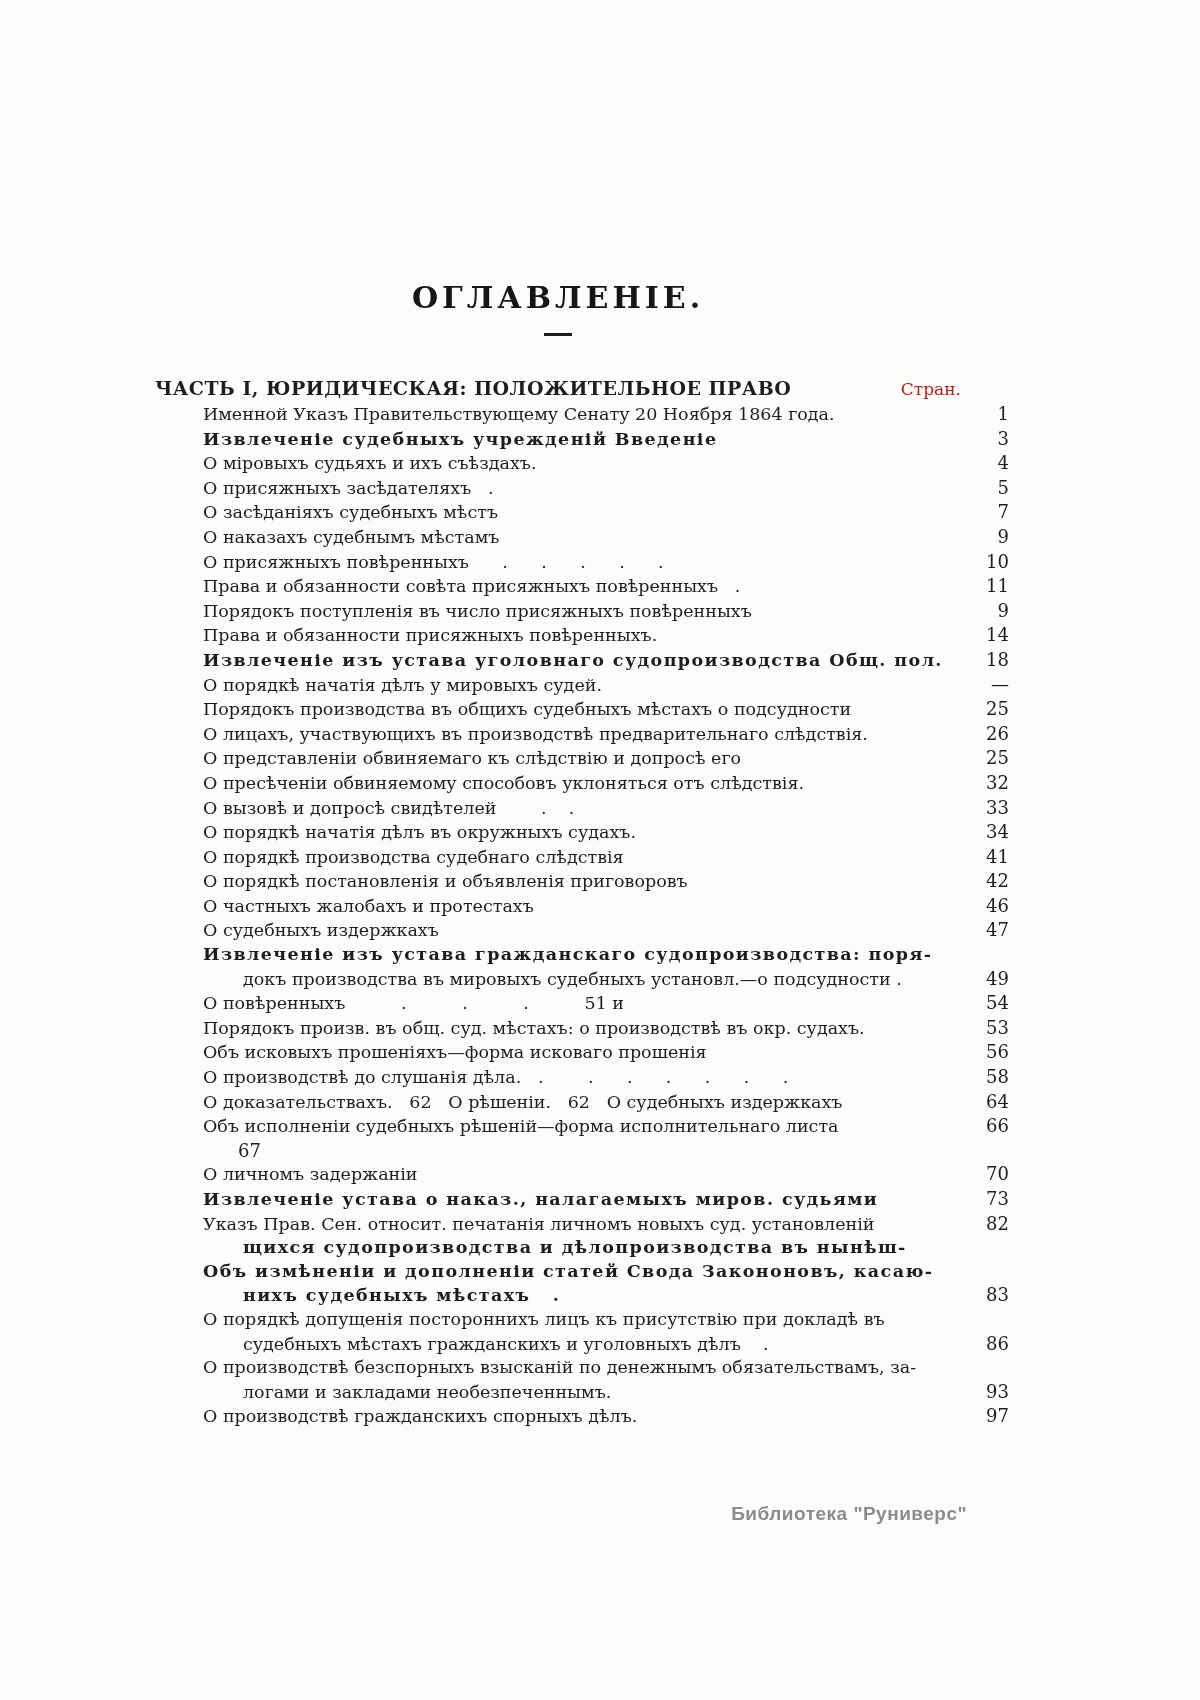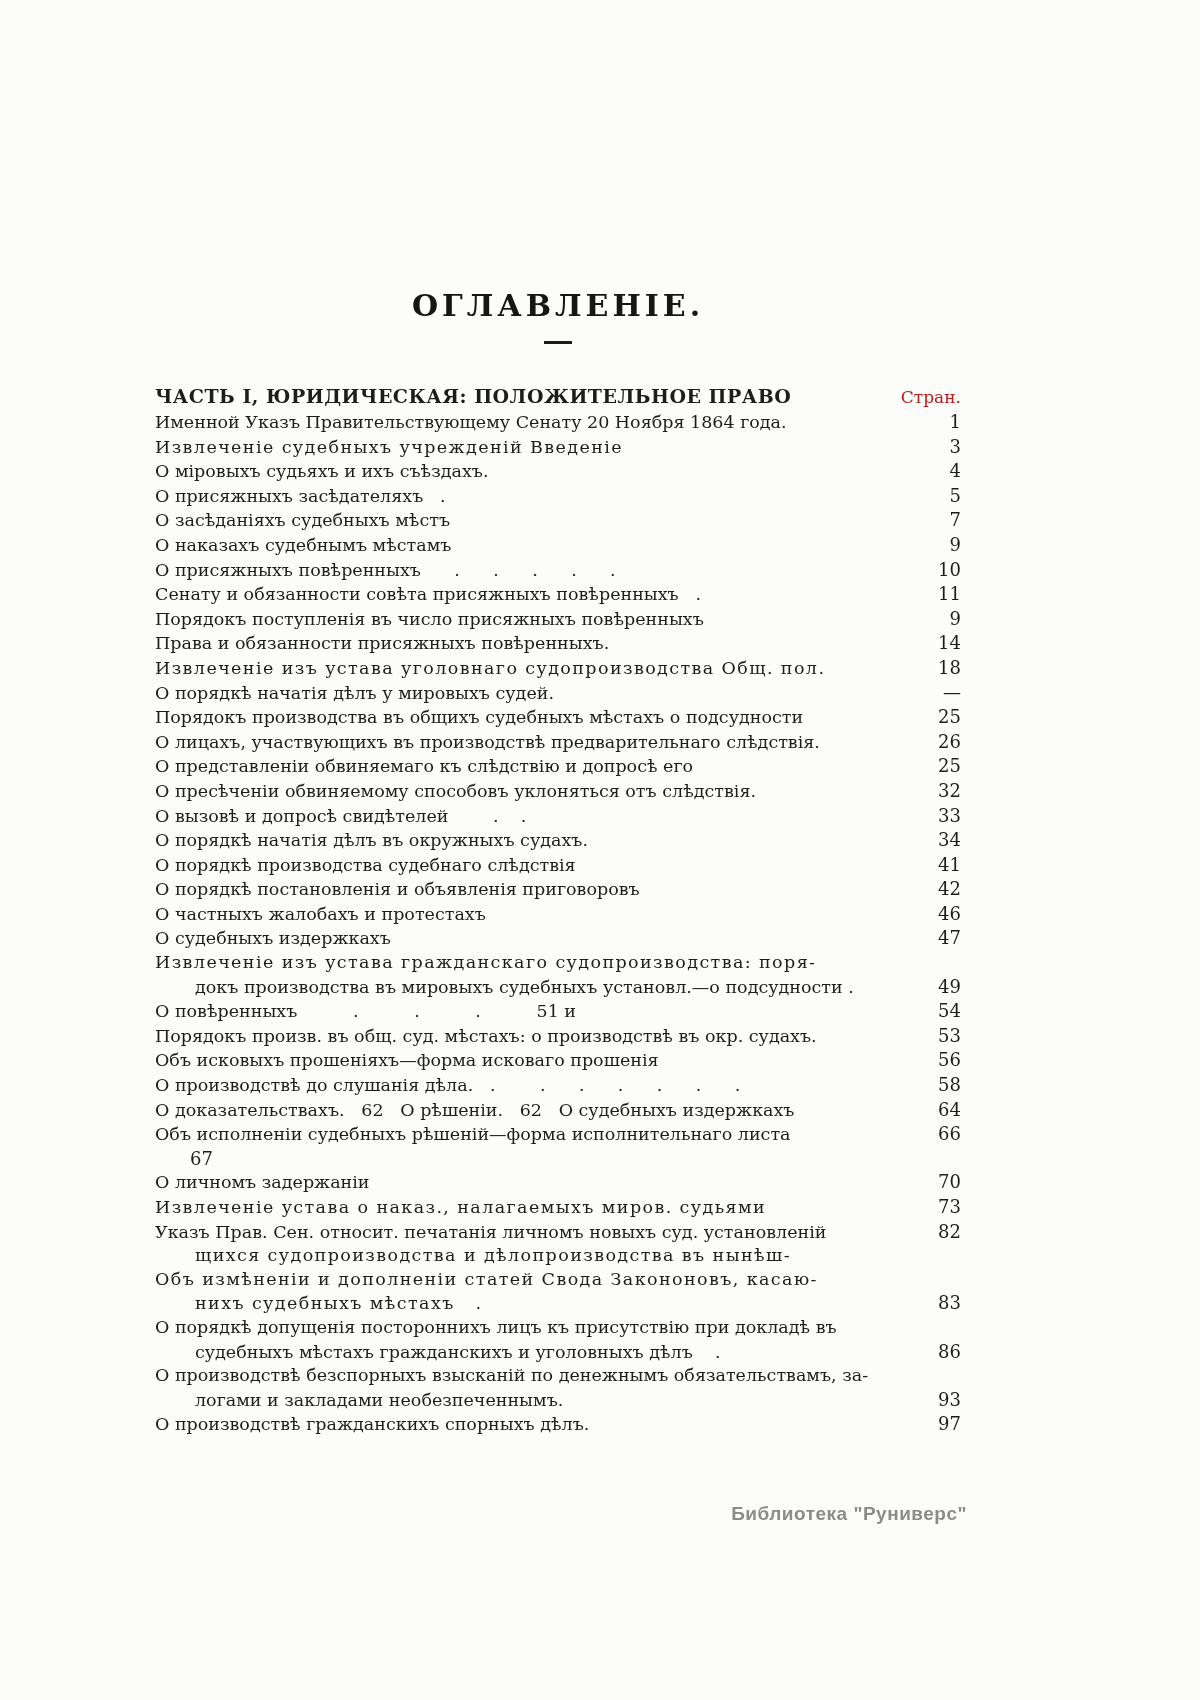--- a/index.html
+++ b/index.html
@@ -7,21 +7,21 @@
   body {
     position: relative;
     background: #fcfcfa;
     color: #1d1d1d;
     font-family: "DejaVu Serif", "Liberation Serif", serif;
     overflow: hidden;
   }
   .page-block {
     position: absolute;
     left: 155px;
-    top: 288px;
+    top: 280px;
     width: 806px;
   }
   .doc-title {
     text-align: center;
     font-size: 30px;
     font-weight: bold;
     letter-spacing: 4px;
     color: #161616;
   }
   .title-rule {
@@ -38,39 +38,39 @@
   }
   .part-heading {
     font-weight: bold;
     font-size: 19px;
     letter-spacing: 0.5px;
   }
   .pages-label {
     font-size: 17px;
     color: #b91c1c;
   }
-  .toc-rows { width: 100%; }
+  .toc-rows { width: 100%; margin-left: 48px; }
   .row {
     display: flex;
     align-items: baseline;
     font-size: 17.5px;
     line-height: 23.6px;
   }
   .row .entry-text {
     flex: 1 1 auto;
     white-space: pre-wrap;
     overflow: hidden;
   }
   .row .entry-page {
     flex: 0 0 58px;
     text-align: right;
     font-size: 18px;
   }
   .row.bold .entry-text {
-    font-weight: normal;
+    font-weight: bold;
     letter-spacing: 1.4px;
   }
   .row.indent .entry-text {
     padding-left: 40px;
   }
   .watermark {
     position: absolute;
     top: 1503px;
     right: 233px;
     font-family: "Liberation Sans", "DejaVu Sans", sans-serif;
@@ -115,21 +115,21 @@
         </div>
         <div class="row">
           <span class="entry-text">О наказахъ судебнымъ мѣстамъ</span>
           <span class="entry-page">9</span>
         </div>
         <div class="row">
           <span class="entry-text">О присяжныхъ повѣренныхъ      .      .      .      .      .</span>
           <span class="entry-page">10</span>
         </div>
         <div class="row">
-          <span class="entry-text">Сенату и обязанности совѣта присяжныхъ повѣренныхъ   .</span>
+          <span class="entry-text">Права и обязанности совѣта присяжныхъ повѣренныхъ   .</span>
           <span class="entry-page">11</span>
         </div>
         <div class="row">
           <span class="entry-text">Порядокъ поступленія въ число присяжныхъ повѣренныхъ</span>
           <span class="entry-page">9</span>
         </div>
         <div class="row">
           <span class="entry-text">Права и обязанности присяжныхъ повѣренныхъ.</span>
           <span class="entry-page">14</span>
         </div>

